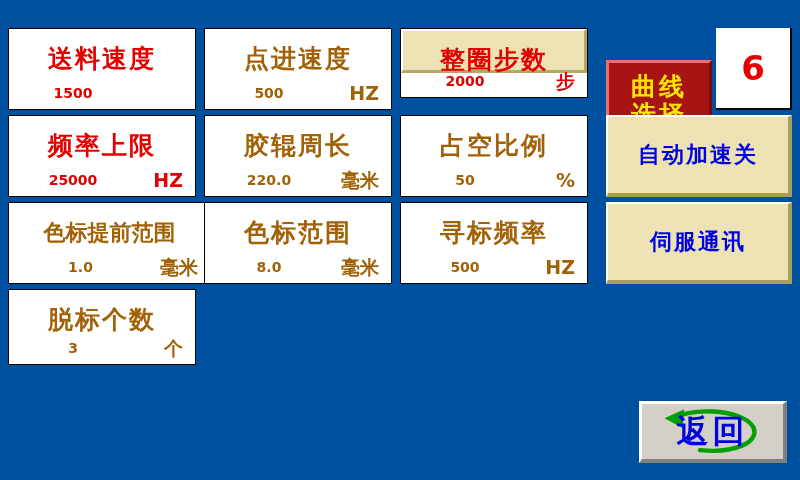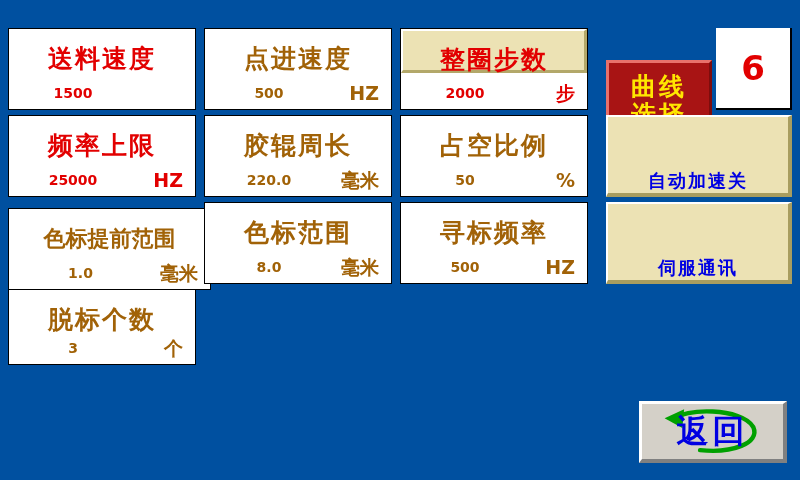--- a/index.html
+++ b/index.html
@@ -89,24 +89,24 @@
   
   .btn3d {
     position: absolute;
     box-sizing: border-box;
     background: #ece2b4;
     border-top: 2px solid #ffffff;
     border-left: 2px solid #ffffff;
     border-bottom: 4px solid #a89d5f;
     border-right: 4px solid #a89d5f;
     display: flex;
-    align-items: flex-end;
+    align-items: center;
     justify-content: center;
     font-family: "DejaVu Sans", sans-serif;
-    font-size: 18px;
+    font-size: 22px;
     font-weight: bold;
     color: #0000e2;
     letter-spacing: 2px;
     white-space: nowrap;
   }
 
   .btn-curve {
     position: absolute;
     box-sizing: border-box;
     background: #a81414;
@@ -181,21 +181,21 @@
     <div class="value red">1500</div>
     <div class="unit red"></div>
   </div>
 
   <div class="cell" style="left:204px; top:28px; width:188px; height:82px;">
     <div class="title blue">点进速度</div>
     <div class="value blue">500</div>
     <div class="unit blue">HZ</div>
   </div>
 
-  <div class="cell hl" style="left:400px; top:28px; width:188px; height:82px;">
+  <div class="cell hl" style="left:400px; top:28px; width:188px; height:70px;">
     <div class="titlebar"></div>
     <div class="title red">整圈步数</div>
     <div class="value red">2000</div>
     <div class="unit red">步</div>
   </div>
 
   <div class="btn-curve" style="left:606px; top:28px; width:106px; height:82px;">
     <span>曲线</span>
     <span>选择</span>
   </div>
@@ -218,21 +218,21 @@
   <div class="cell" style="left:400px; top:115px; width:188px; height:82px;">
     <div class="title blue">占空比例</div>
     <div class="value blue">50</div>
     <div class="unit blue">%</div>
   </div>
 
   <div class="btn3d" style="left:606px; top:115px; width:186px; height:82px;">
     <span>自动加速关</span>
   </div>
 
-  <div class="cell" style="left:8px; top:208px; width:203px; height:82px;">
+  <div class="cell" style="left:8px; top:202px; width:203px; height:82px;">
     <div class="title blue" style="font-size:22px; letter-spacing:0px;">色标提前范围</div>
     <div class="value blue">1.0</div>
     <div class="unit blue">毫米</div>
   </div>
 
   <div class="cell" style="left:204px; top:202px; width:188px; height:82px;">
     <div class="title blue">色标范围</div>
     <div class="value blue">8.0</div>
     <div class="unit blue">毫米</div>
   </div>

